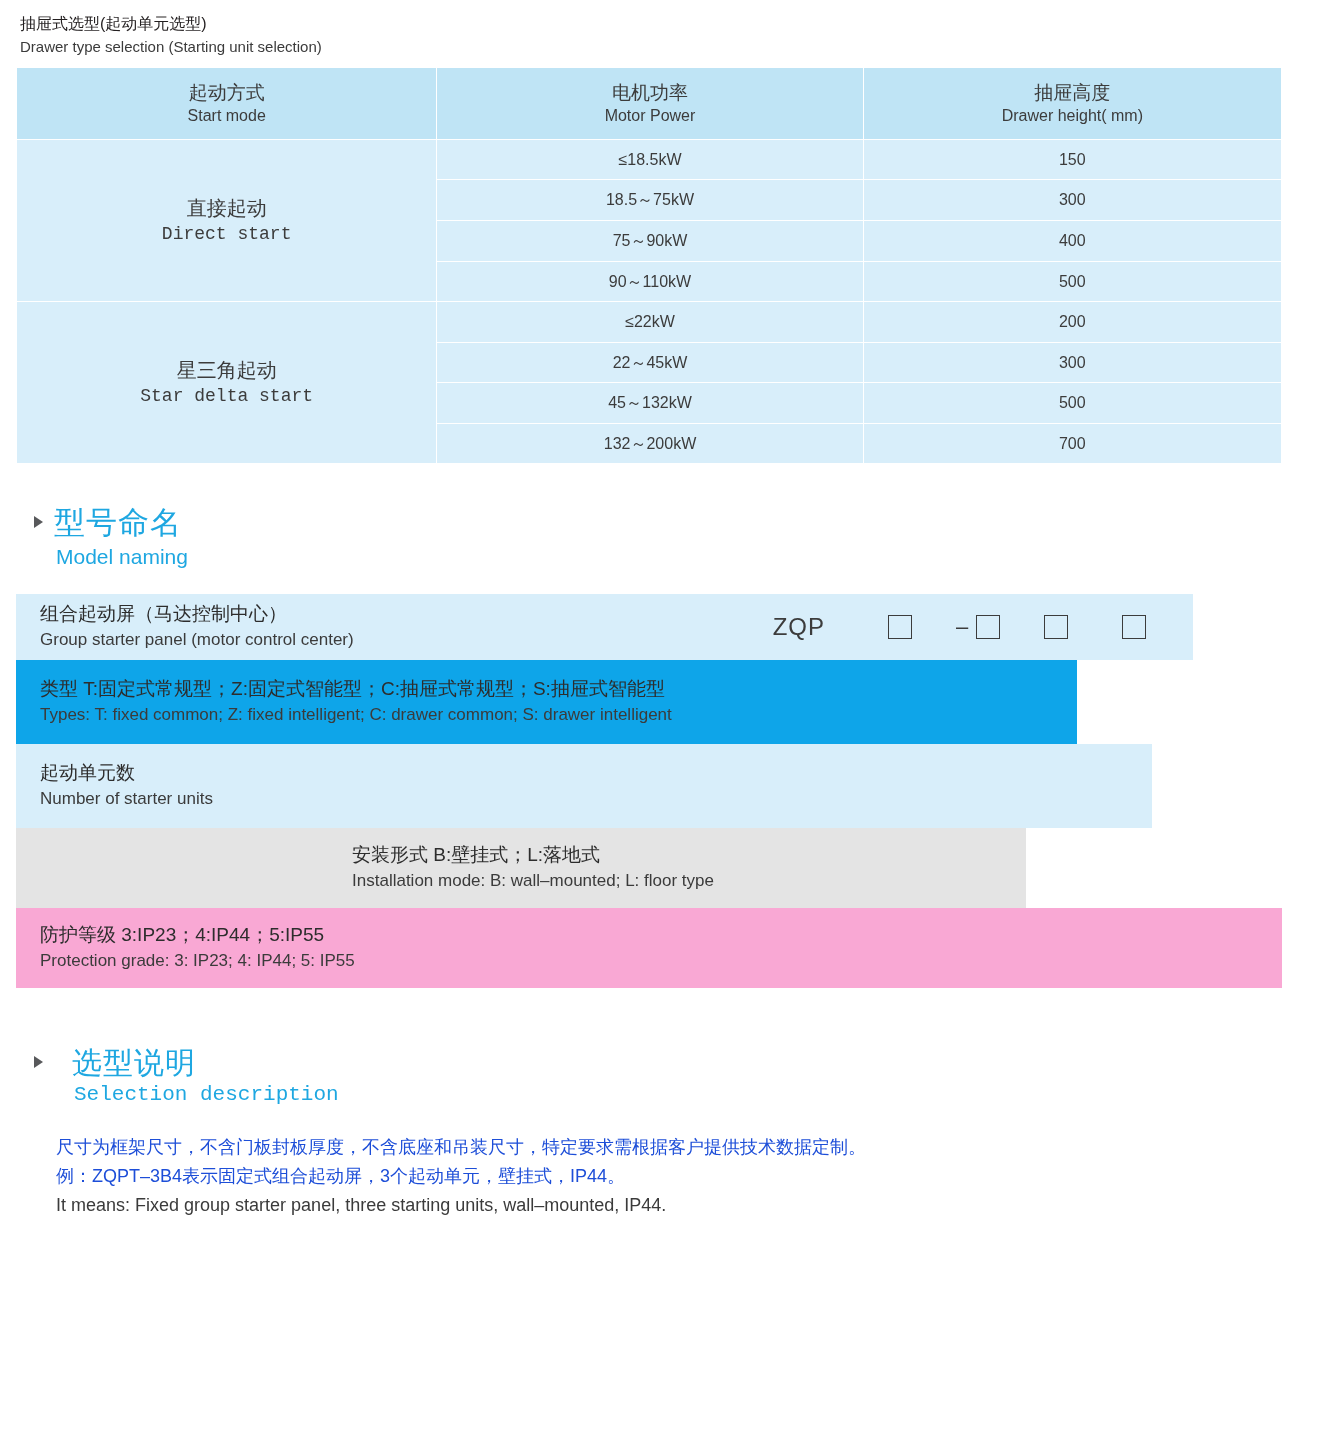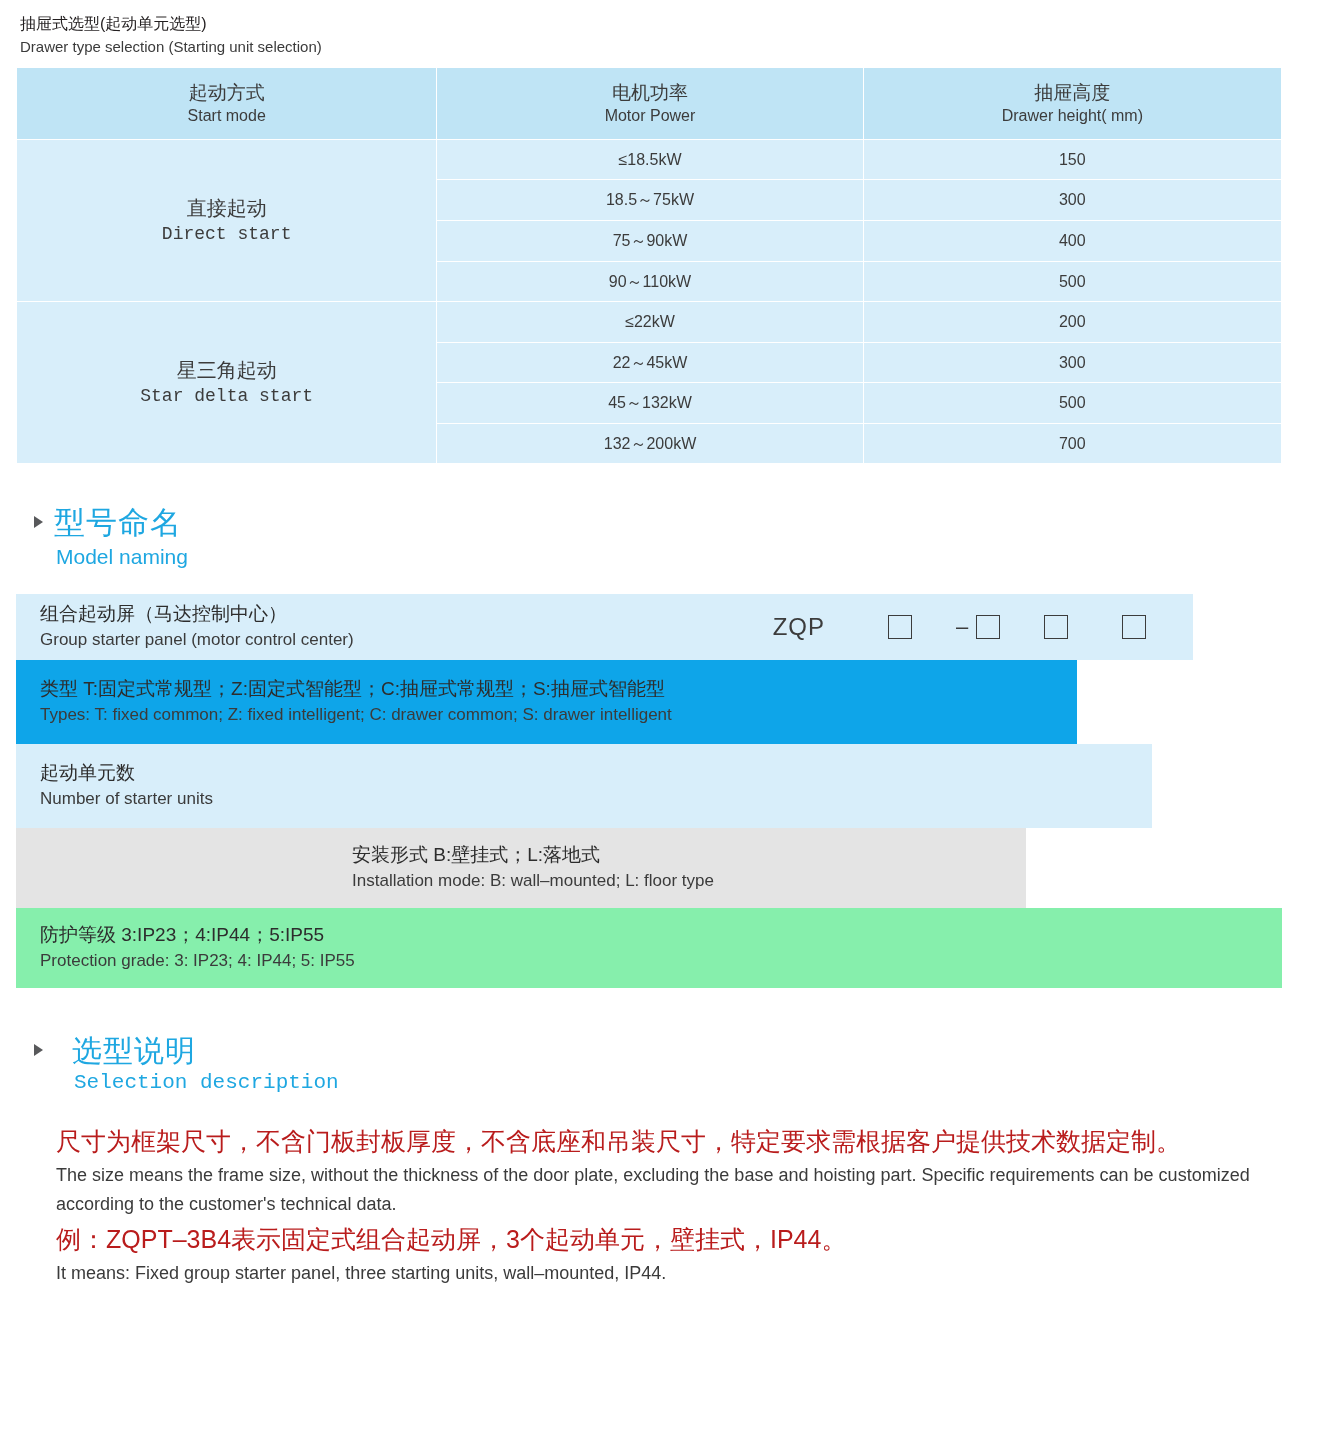--- a/index.html
+++ b/index.html
@@ -135,21 +135,21 @@
   }
   .mrow .en {
     font-size: 17px;
     color: #3b3b3b;
   }
 
   .r1 { background: #d8eefa; height: 66px; }
   .r2 { background: #0ea5e9; height: 84px; }
   .r3 { background: #d8eefa; height: 84px; }
   .r4 { background: #e4e4e4; height: 80px; }
-  .r5 { background: #86efac; height: 80px; }
+  .r5 { background: #f9a8d4; height: 80px; }
 
   .r1 { width: 1177px; }
   .r2 { width: 1061px; }
   .r3 { width: 1136px; }
   .r4 { width: 1010px; justify-content: center; }
   .r5 { width: 1266px; }
 
   
   .code-area {
     position: absolute;
@@ -189,22 +189,22 @@
   .desc {
     margin-top: 24px;
     padding-left: 40px;
     width: 1250px;
   }
   .desc p {
     margin: 0;
     line-height: 1.6;
   }
   .desc .cn {
-    font-size: 25px;
-    color: #b91c1c;
+    font-size: 18px;
+    color: #1d4ed8;
   }
   .desc .en {
     font-size: 18px;
     color: #3b3b3b;
   }
 </style>
 </head>
 <body>
 
 <div class="page">
@@ -334,26 +334,25 @@
     </div>
 
     <div class="mrow r5">
       <div class="txt">
         <div class="cn">防护等级  3:IP23；4:IP44；5:IP55</div>
         <div class="en">Protection grade:  3: IP23; 4: IP44; 5: IP55</div>
       </div>
     </div>
   </div>
 
-  <div class="section-head indented" style="margin-top:44px;">
+  <div class="section-head indented" style="margin-top:56px;">
     <span class="tri"></span>
     <div class="cn">选型说明</div>
     <div class="en">Selection description</div>
   </div>
 
   <div class="desc">
     <p class="cn">尺寸为框架尺寸，不含门板封板厚度，不含底座和吊装尺寸，特定要求需根据客户提供技术数据定制。</p>
-    <p class="en">The size means the frame size, without the thickness of the door plate, excluding the base and hoisting part. Specific requirements can be customized according to the customer's technical data.</p>
     <p class="cn">例：ZQPT–3B4表示固定式组合起动屏，3个起动单元，壁挂式，IP44。</p>
     <p class="en">It means: Fixed group starter panel, three starting units, wall–mounted, IP44.</p>
   </div>
 
 </div>
 
 </body></html>

